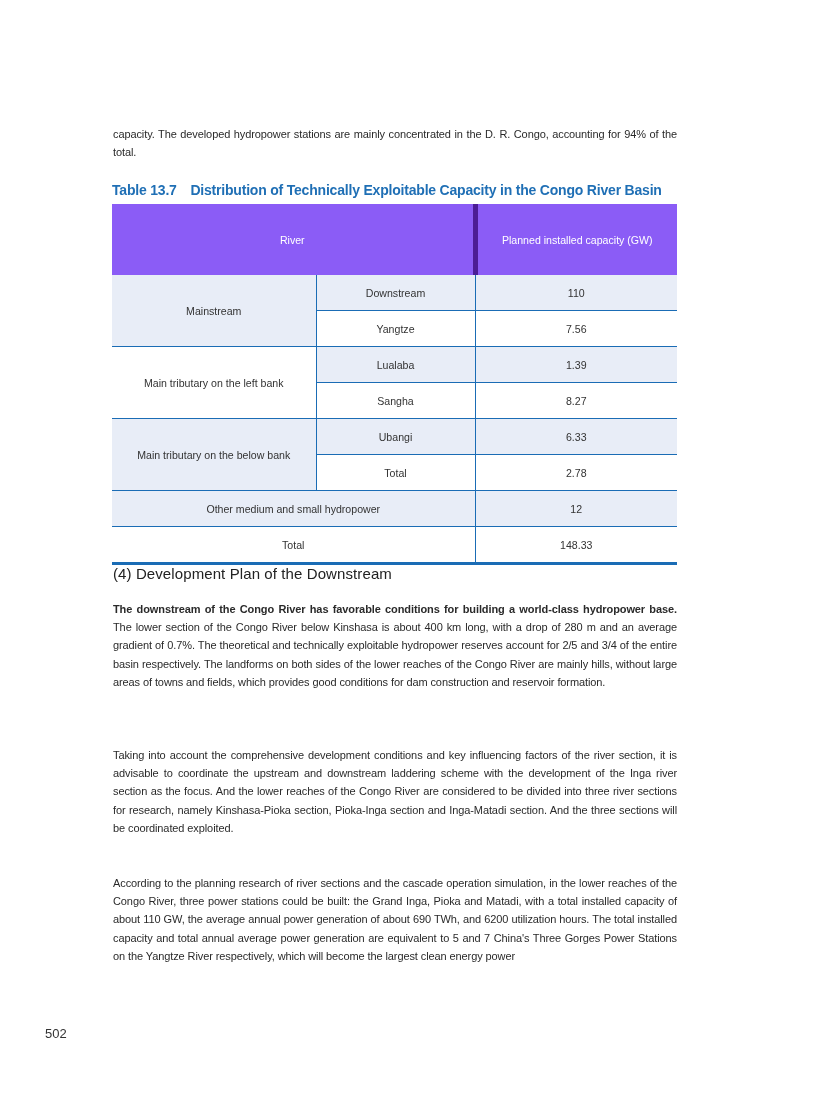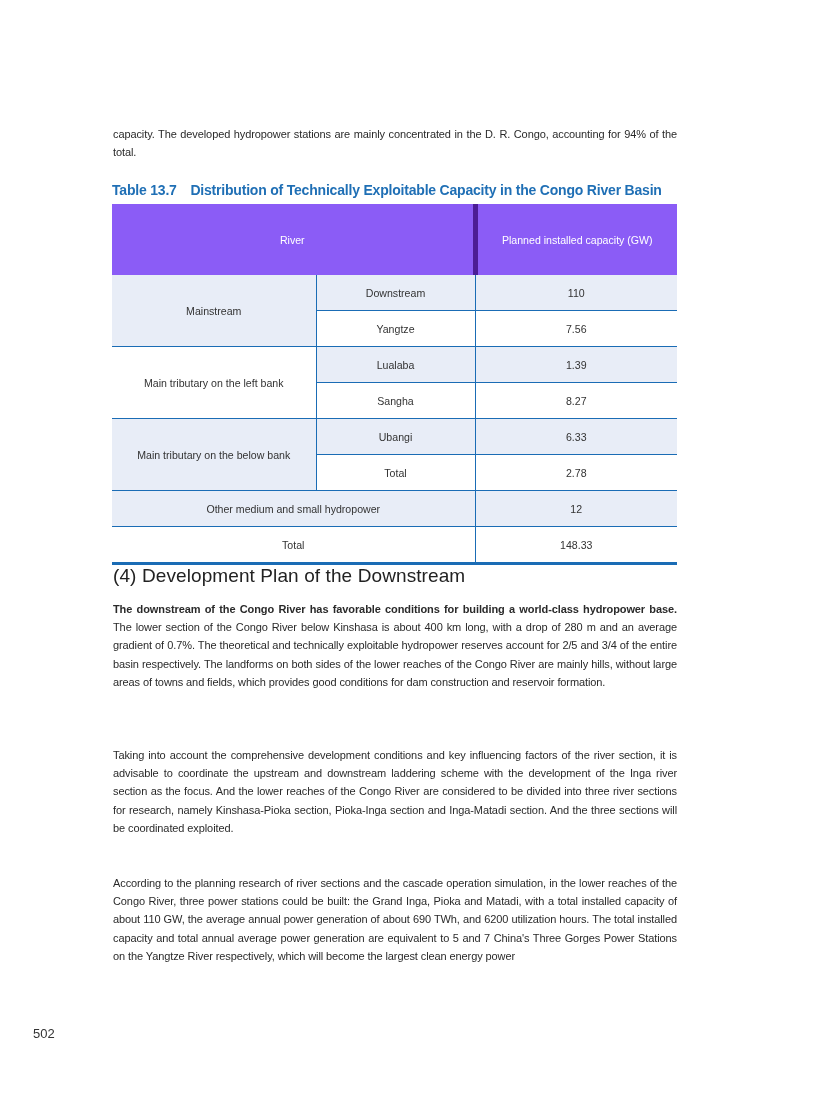--- a/index.html
+++ b/index.html
@@ -14,23 +14,23 @@
   table.data { position: absolute; left: 112px; top: 204px; width: 565px;
                border-collapse: collapse; font-size: 10.6px; color: #333; table-layout: fixed; }
   table.data th { background: #8b5cf6; color: #ffffff; font-weight: normal; height: 37px;
                   text-align: center; padding: 17px; }
   table.data th.cap { border-left: 5px solid #4c1d95; }
   table.data td { height: 35px; text-align: center; padding: 0;
                   border-bottom: 1.5px solid #1a6cb5; }
   table.data td.vl { border-left: 1.5px solid #1a6cb5; }
   table.data tr.last td { border-bottom: 3px solid #1a6cb5; }
   .sh { background: #e8edf7; }
-  .heading { position: absolute; left: 113px; top: 565px; font-size: 19px; color: #222;
+  .heading { position: absolute; left: 113px; top: 565px; font-size: 15px; color: #222;
              letter-spacing: 0.1px; }
-  .pageno { position: absolute; left: 33px; top: 1026px; font-size: 13px; color: #333; }
+  .pageno { position: absolute; left: 45px; top: 1026px; font-size: 13px; color: #333; }
 </style>
 </head>
 <body>
 
 <p class="para" style="top:125px;">capacity. The developed hydropower stations are mainly concentrated in the D. R. Congo, accounting for 94% of the total.</p>
 
 <div class="caption">
   <span class="num">Table 13.7</span>
   <span>Distribution of Technically Exploitable Capacity in the Congo River Basin</span>
 </div>

